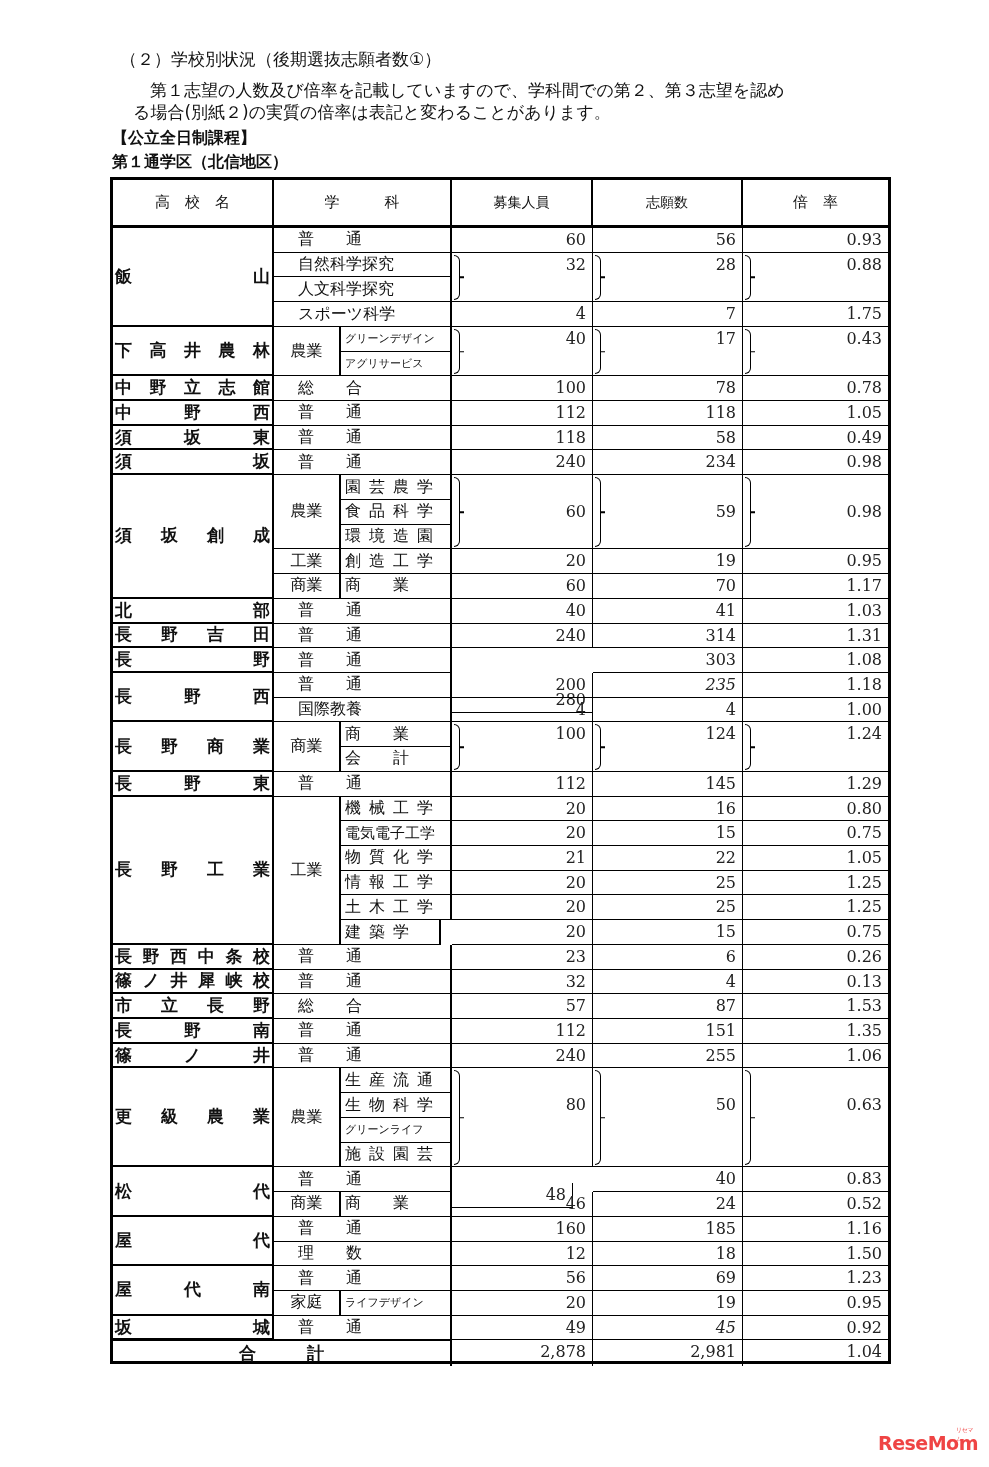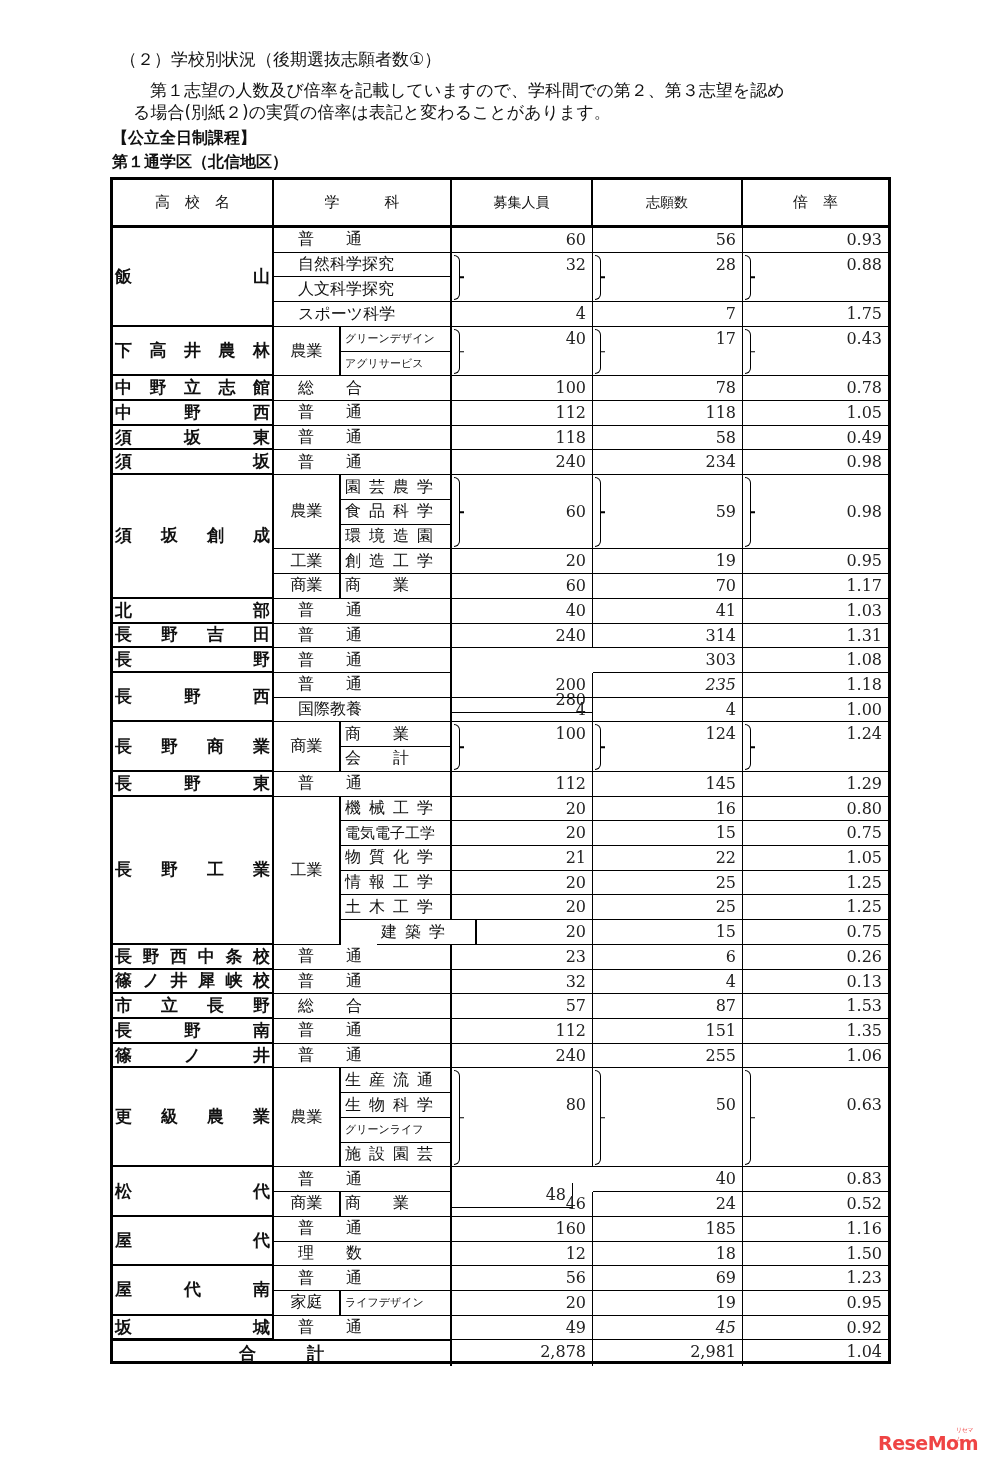--- a/index.html
+++ b/index.html
@@ -211,21 +211,21 @@
       <div class="cell num" style="left: 480px; top: 666px; width: 150px; height: 24.72px;"><span>22</span></div>
       <div class="cell num" style="left: 630px; top: 666px; width: 145px; height: 24.72px; border-right: none;"><span>1.05</span></div>
       <div class="cell dept" style="left: 228px; top: 690.72px; width: 111px; height: 24.72px; padding-left: 4px; letter-spacing: 8px;">情報工学</div>
       <div class="cell num" style="left: 339px; top: 690.72px; width: 141px; height: 24.72px;"><span>20</span></div>
       <div class="cell num" style="left: 480px; top: 690.72px; width: 150px; height: 24.72px;"><span>25</span></div>
       <div class="cell num" style="left: 630px; top: 690.72px; width: 145px; height: 24.72px; border-right: none;"><span>1.25</span></div>
       <div class="cell dept" style="left: 228px; top: 715.44px; width: 111px; height: 24.72px; padding-left: 4px; letter-spacing: 8px;">土木工学</div>
       <div class="cell num" style="left: 339px; top: 715.44px; width: 141px; height: 24.72px;"><span>20</span></div>
       <div class="cell num" style="left: 480px; top: 715.44px; width: 150px; height: 24.72px;"><span>25</span></div>
       <div class="cell num" style="left: 630px; top: 715.44px; width: 145px; height: 24.72px; border-right: none;"><span>1.25</span></div>
-      <div class="cell dept" style="left: 228px; top: 740.16px; width: 100px; height: 24.72px; padding-left: 4px; letter-spacing: 8px; margin-left: 36px;">建築学</div>
+      <div class="cell dept" style="left: 228px; top: 740.16px; width: 100px; height: 24.72px; padding-left: 4px; letter-spacing: 8px;">建築学</div>
       <div class="cell num" style="left: 339px; top: 740.16px; width: 141px; height: 24.72px;"><span>20</span></div>
       <div class="cell num" style="left: 480px; top: 740.16px; width: 150px; height: 24.72px;"><span>15</span></div>
       <div class="cell num" style="left: 630px; top: 740.16px; width: 145px; height: 24.72px; border-right: none;"><span>0.75</span></div>
       <div class="cell school" style="left: 0px; top: 764.88px; width: 161px; height: 24.72px;">
         <span>長</span>
         <span>野</span>
         <span>西</span>
         <span>中</span>
         <span>条</span>
         <span>校</span>

